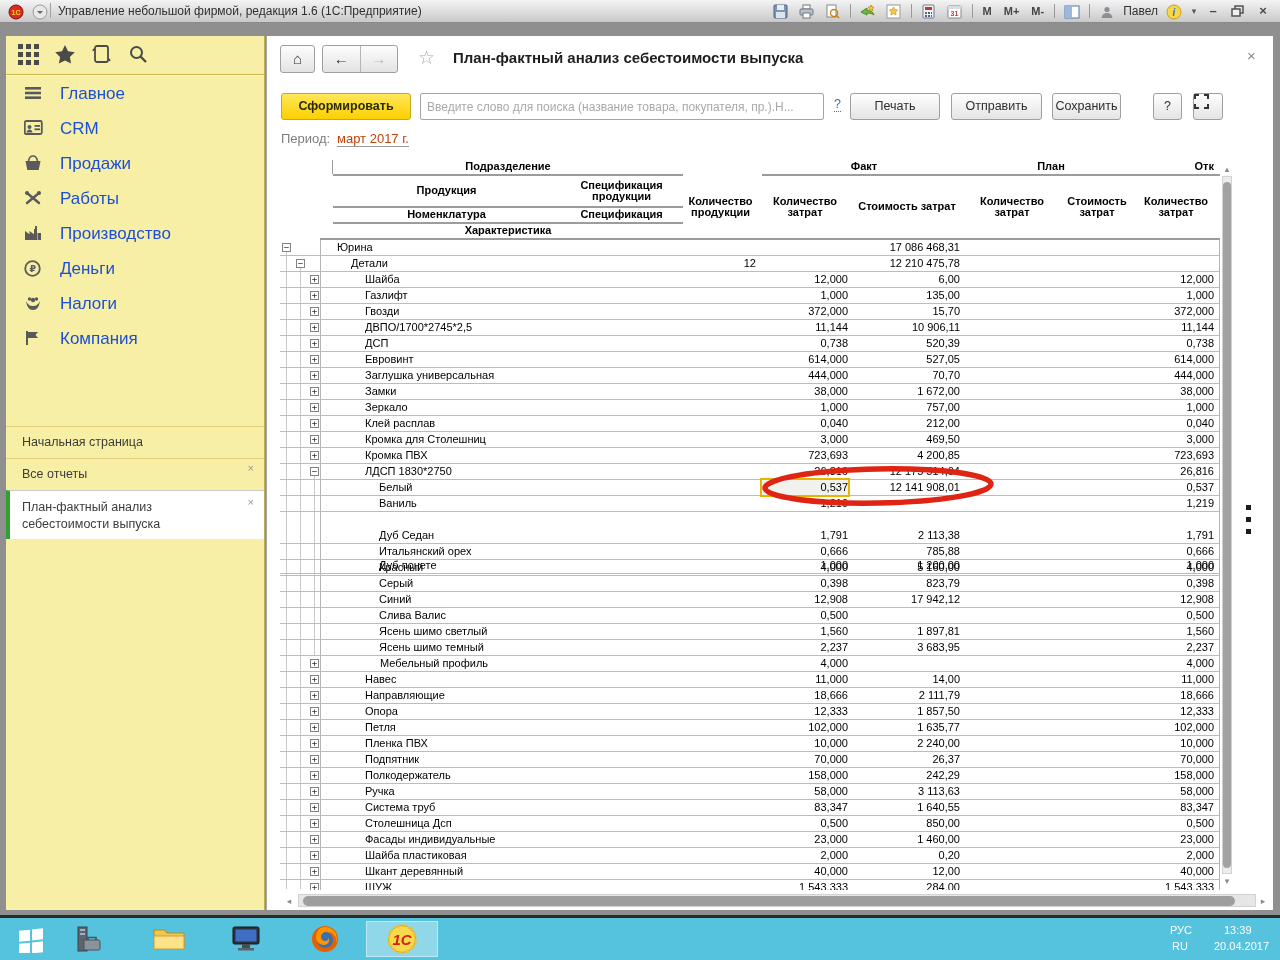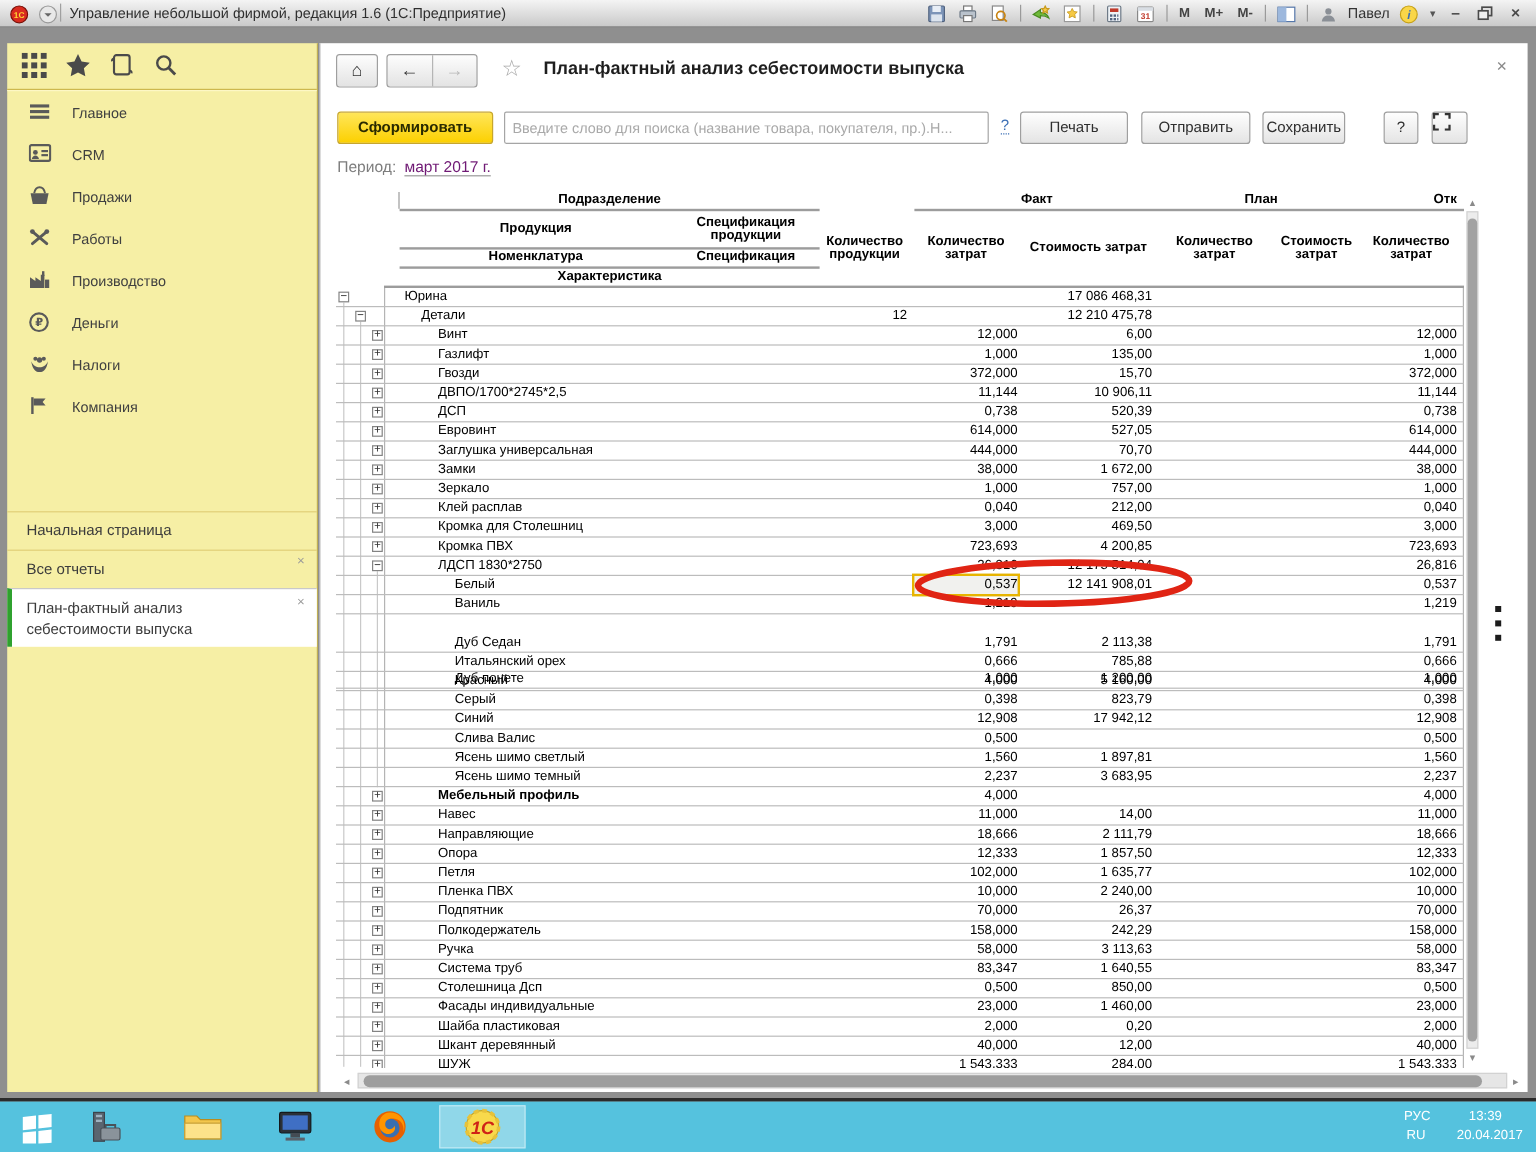--- a/index.html
+++ b/index.html
@@ -17,21 +17,21 @@
   .memb{font-weight:bold;color:#444;font-size:11px;padding:0 5px}
   .tb-user{font-size:12px;color:#333;padding:0 2px}
   .winbtn{width:22px;text-align:center;color:#4a4a4a;font-size:13px;font-weight:bold;line-height:18px}
   
   #sidebar{left:6px;top:36px;width:258px;height:874px;background:#f6efa5;border-right:1px solid #bfae54}
   .sbi{position:absolute;top:8px;width:22px;height:22px}
   #sb-sep{position:absolute;left:0;top:38px;width:100%;height:0;border-top:1px solid #cdb84e;border-bottom:1px solid #fdf7c5}
   #sb-menu{position:absolute;left:0;top:40px;width:100%}
   .mitem{height:35px;display:flex;align-items:center;padding-left:18px;cursor:default}
   .mitem .icx{width:22px;height:18px;margin-right:14px}
-  .mlabel{font-size:12px;color:#404040}
+  .mlabel{font-size:17px;color:#1d4ed8}
   #sb-tabs{position:absolute;left:0;top:390px;width:100%}
   .stab{position:relative;height:31px;line-height:31px;border-top:1px solid #e0cf78;padding-left:16px;
         font-size:12.5px;color:#3c3c3c}
   .stab.active{height:49px;background:#fff;border-left:4px solid #2fa12f;padding-left:12px;
                line-height:17px;padding-top:8px;box-sizing:border-box;border-top:1px solid #c9c9c9}
   .stab.active .stab-label{display:block;width:200px;white-space:normal}
   .stab-x{position:absolute;right:10px;top:2px;color:#9a9a9a;font-size:11px;line-height:14px}
   .stab.active .stab-x{top:4px}
   
   #content{left:266px;top:36px;width:1006px;height:874px;background:#fff;border-left:1px solid #a8a8a8}
@@ -52,21 +52,21 @@
   #inp-search{left:153px;top:57px;width:404px;height:27px;box-sizing:border-box;border:1px solid #a5a5a5;
               border-radius:2px;font-size:12px;color:#333;padding:0 6px;font-family:inherit}
   #inp-search::placeholder{color:#a9a9a9}
   #lnk-q{left:567px;top:61px;color:#3b6fb5;font-size:12.5px;border-bottom:1px dotted #3b6fb5;line-height:14px}
   #btn-print{left:583px;top:57px;width:90px}
   #btn-send{left:684px;top:57px;width:91px}
   #btn-save{left:785px;top:57px;width:69px}
   #btn-help{left:886px;top:57px;width:29px}
   #btn-full{left:926px;top:57px;width:30px}
   #period-lb{left:14px;top:95px;font-size:13px;color:#7d7d7d}
-  #period-val{left:70px;top:95px;font-size:13px;color:#701a75;border-bottom:1px solid #9a9a9a;line-height:15px}
+  #period-val{left:70px;top:95px;font-size:13px;color:#c2410c;border-bottom:1px solid #9a9a9a;line-height:15px}
   
   #rtable{left:280px;top:158px;width:940px;height:732px;font-size:11px;color:#000;overflow:hidden;z-index:5}
   .th{position:absolute;font-weight:bold;text-align:center;line-height:13px;height:14px}
   .thf{position:absolute;font-weight:bold;display:flex;align-items:center;justify-content:center;
        text-align:center;line-height:11.5px}
   .hline{position:absolute;height:0;border-top:2px solid #9c9c9c}
   .vline{position:absolute;width:0;border-left:1px solid #b4b4b4}
   .trow{position:absolute;left:0;width:940px;height:15px;border-bottom:1px solid #bcbcbc;line-height:15px}
   .tname{position:absolute;top:0;white-space:nowrap}
   .tc{position:absolute;top:0;text-align:right}
@@ -370,21 +370,21 @@
         <span class="tc cFC">17 086 468,31</span>
       </div>
       <div class="trow" style="top: 98px;">
         <span class="tbox" style="left: 16px;">−</span>
         <span class="tname" style="left: 71px;">Детали</span>
         <span class="tc cQP">12</span>
         <span class="tc cFC">12 210 475,78</span>
       </div>
       <div class="trow" style="top: 114px;">
         <span class="tbox" style="left: 30px;">+</span>
-        <span class="tname" style="left: 85px;">Винт</span>
+        <span class="tname" style="left: 85px;">Шайба</span>
         <span class="tc cFQ">12,000</span>
         <span class="tc cFC">6,00</span>
         <span class="tc cDQ">12,000</span>
       </div>
       <div class="trow" style="top: 130px;">
         <span class="tbox" style="left: 30px;">+</span>
         <span class="tname" style="left: 85px;">Газлифт</span>
         <span class="tc cFQ">1,000</span>
         <span class="tc cFC">135,00</span>
         <span class="tc cDQ">1,000</span>
@@ -525,21 +525,21 @@
         <span class="tc cDQ">1,560</span>
       </div>
       <div class="trow" style="top: 482px;">
         <span class="tname" style="left: 99px;">Ясень шимо темный</span>
         <span class="tc cFQ">2,237</span>
         <span class="tc cFC">3 683,95</span>
         <span class="tc cDQ">2,237</span>
       </div>
       <div class="trow" style="top: 498px;">
         <span class="tbox" style="left: 30px;">+</span>
-        <span class="tname" style="left: 85px; font-weight: bold;">Мебельный профиль</span>
+        <span class="tname" style="left: 100px;">Мебельный профиль</span>
         <span class="tc cFQ">4,000</span>
         <span class="tc cDQ">4,000</span>
       </div>
       <div class="trow" style="top: 514px;">
         <span class="tbox" style="left: 30px;">+</span>
         <span class="tname" style="left: 85px;">Навес</span>
         <span class="tc cFQ">11,000</span>
         <span class="tc cFC">14,00</span>
         <span class="tc cDQ">11,000</span>
       </div>

